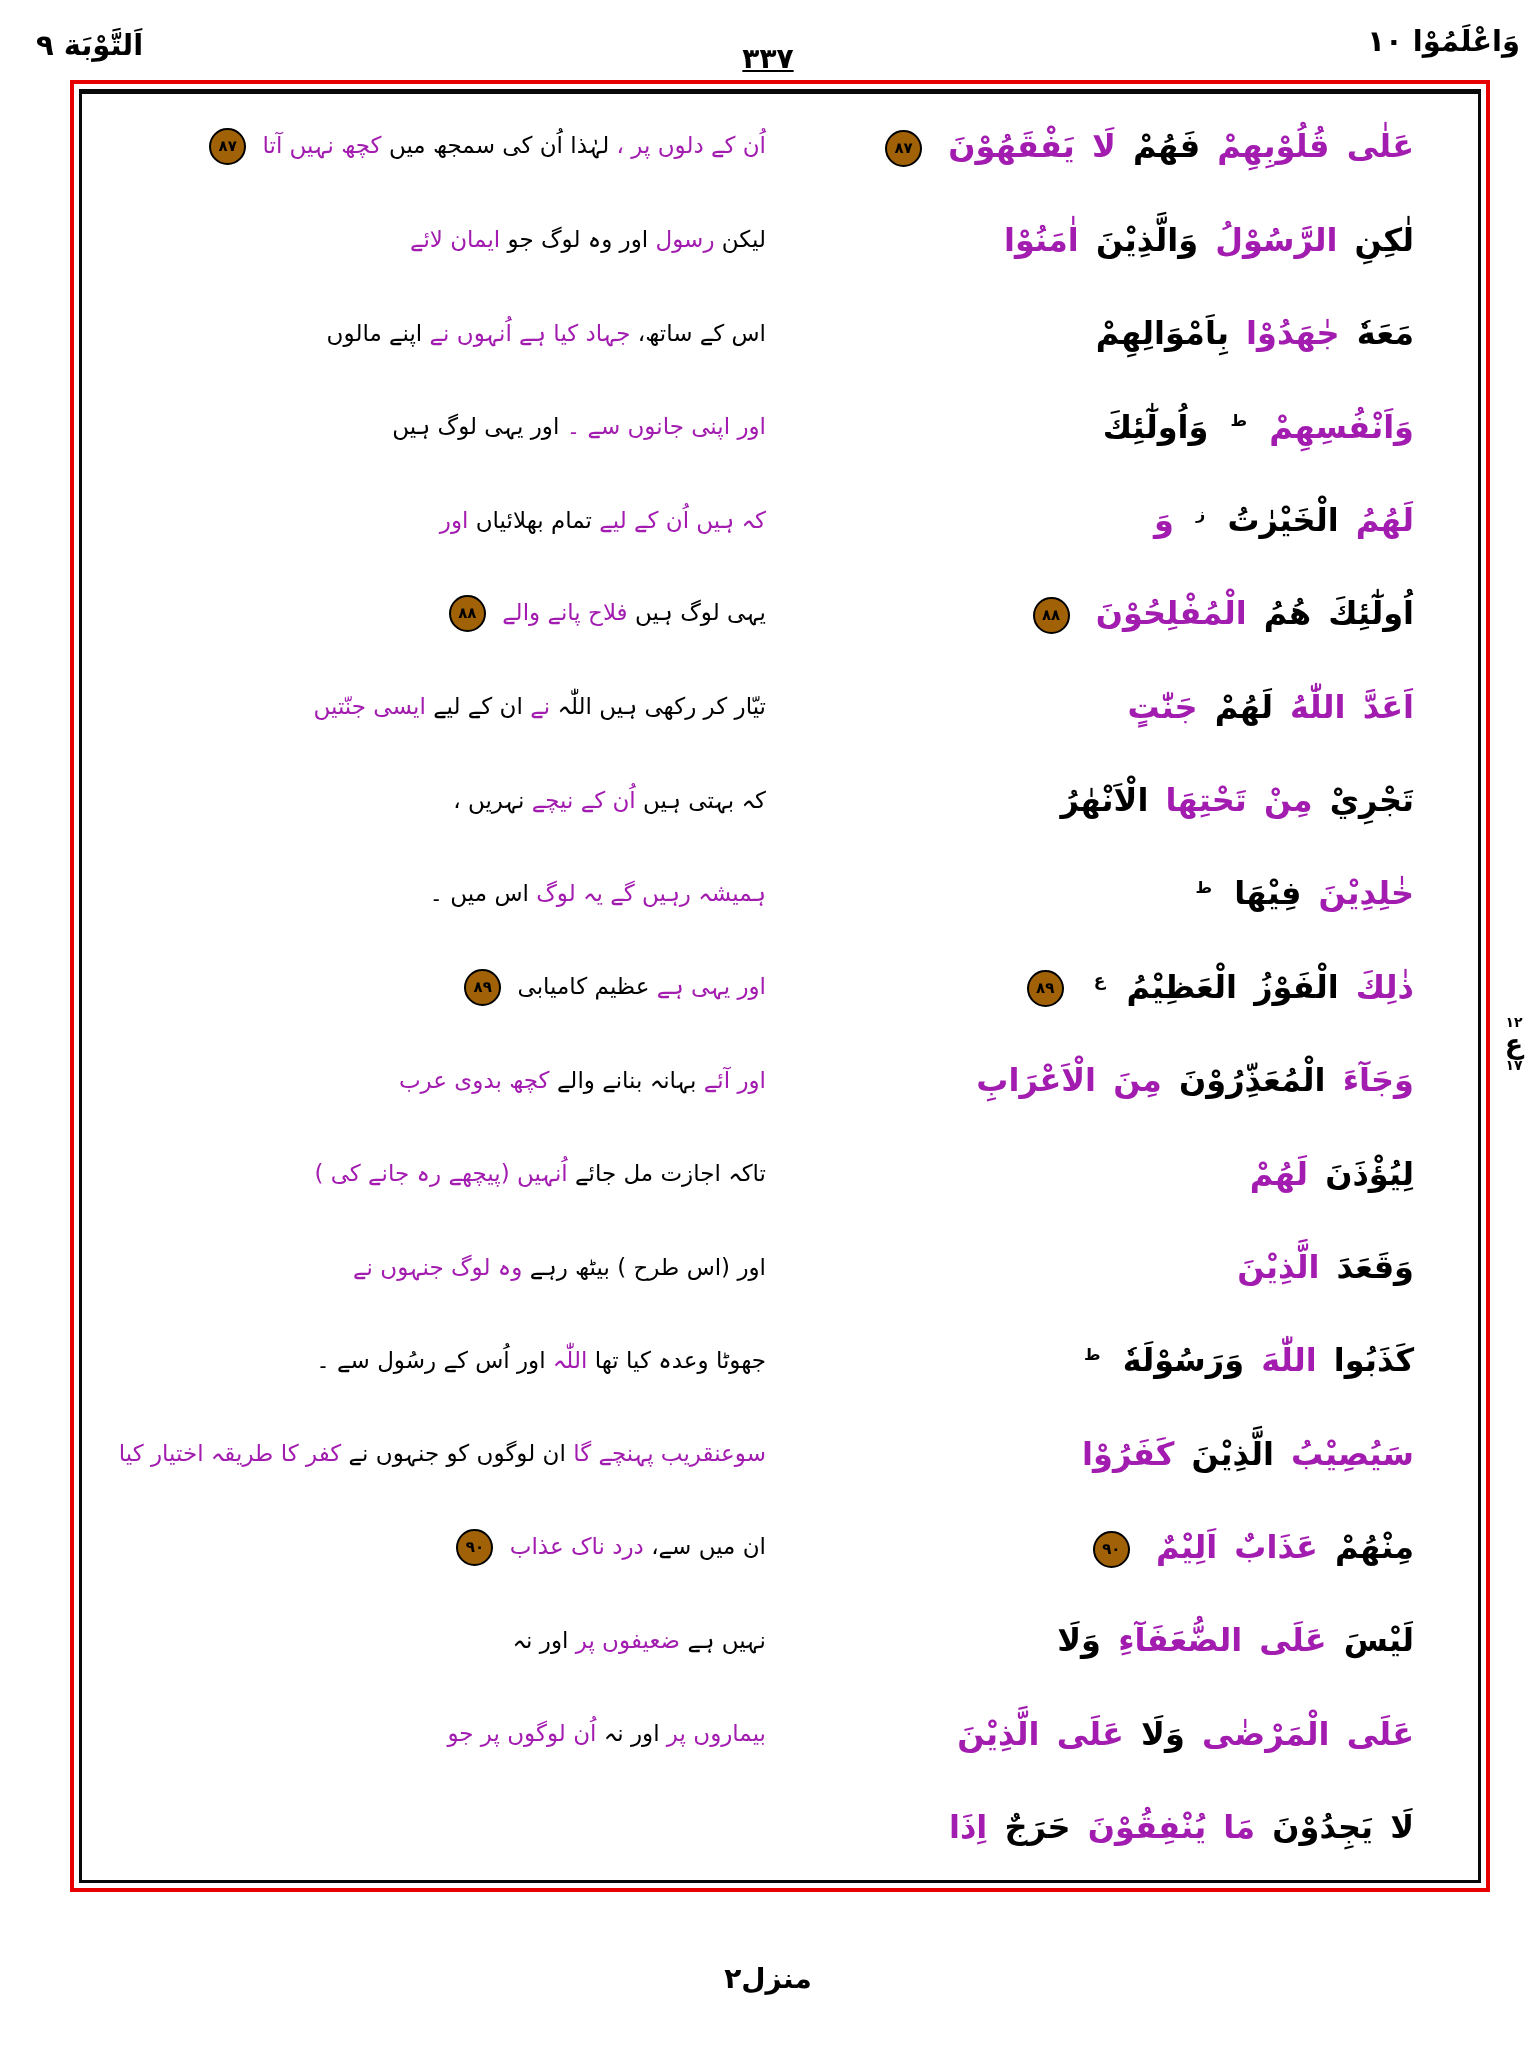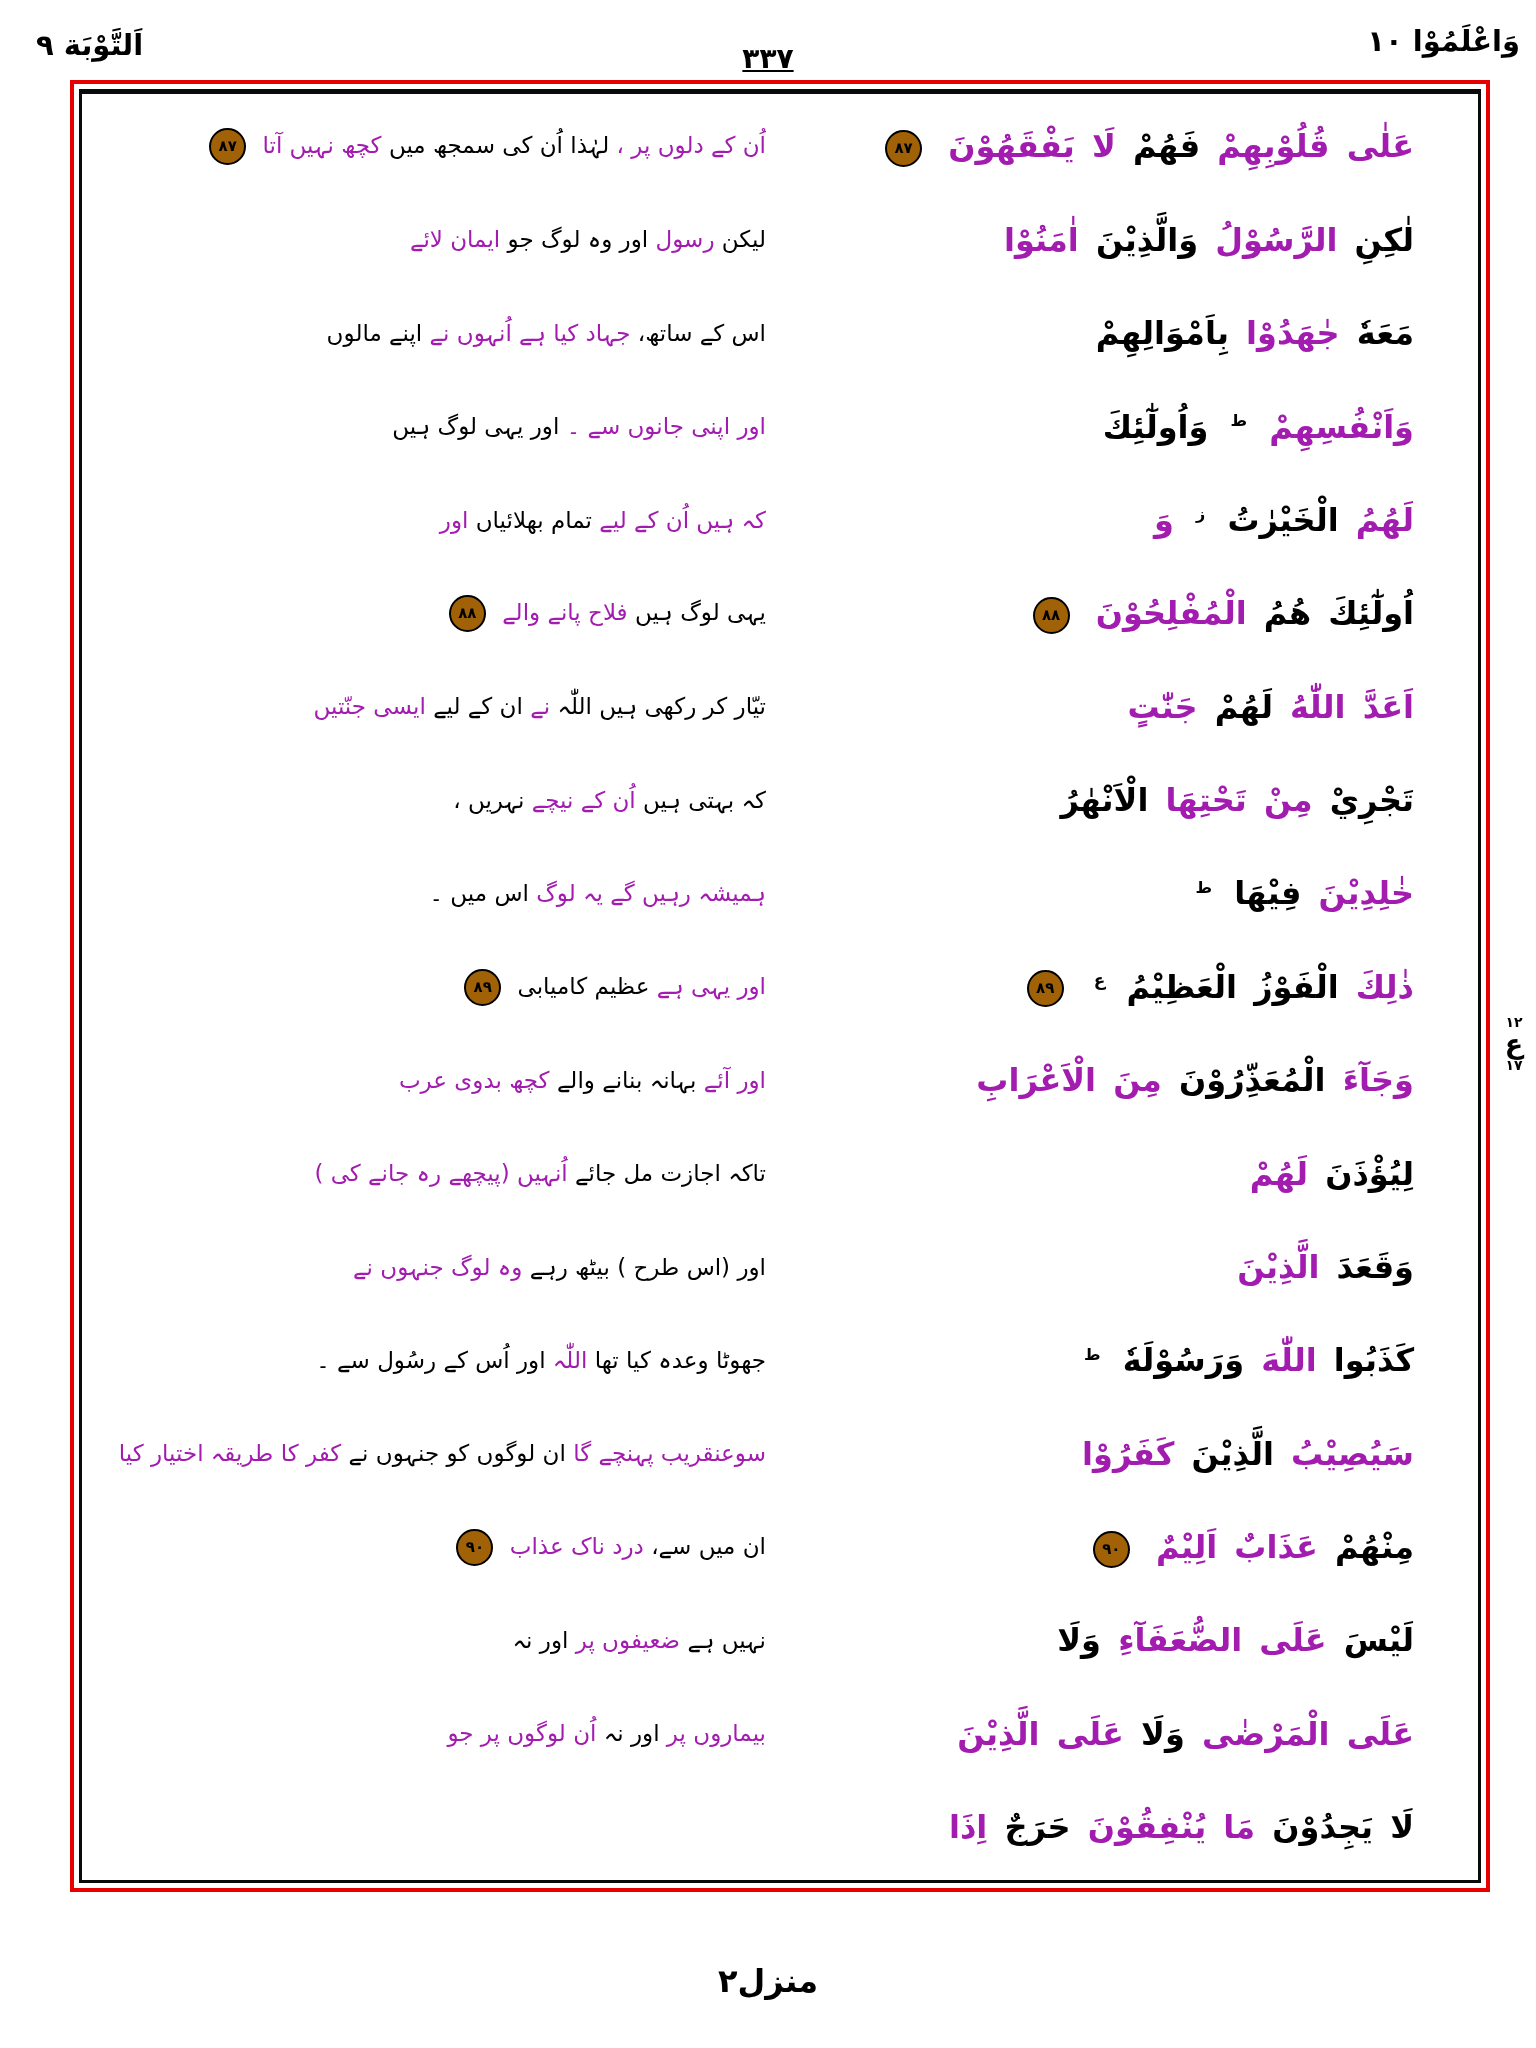--- a/index.html
+++ b/index.html
@@ -30,21 +30,21 @@
   .verse-circle{display:inline-flex;align-items:center;justify-content:center;
     width:33px;height:33px;border:2.5px solid #000;border-radius:50%;
     font-size:15px;font-weight:bold;color:#000;background:#a16207;
     margin:0 9px;vertical-align:middle;line-height:1;}
   
   .ruku{position:absolute;left:1494px;top:982px;width:40px;text-align:center;line-height:1.05;color:#000;margin-top:33px;}
   .ruku .n{display:block;font-size:14px;font-weight:bold;}
   .ruku .ain{display:block;font-size:27px;font-weight:bold;}
   
   .footer{position:absolute;left:0;top:1962px;width:100%;text-align:center;
-          font-size:32px;font-weight:bold;color:#000;}
+          font-size:28px;font-weight:bold;color:#000;}
 </style>
 </head>
 <body>
 
 <div class="hdr">
   <span class="surah">اَلتَّوْبَة ۹</span>
   <span class="pageno">۳۳۷</span>
   <span class="juz">وَاعْلَمُوْا ۱۰</span>
 </div>
 

